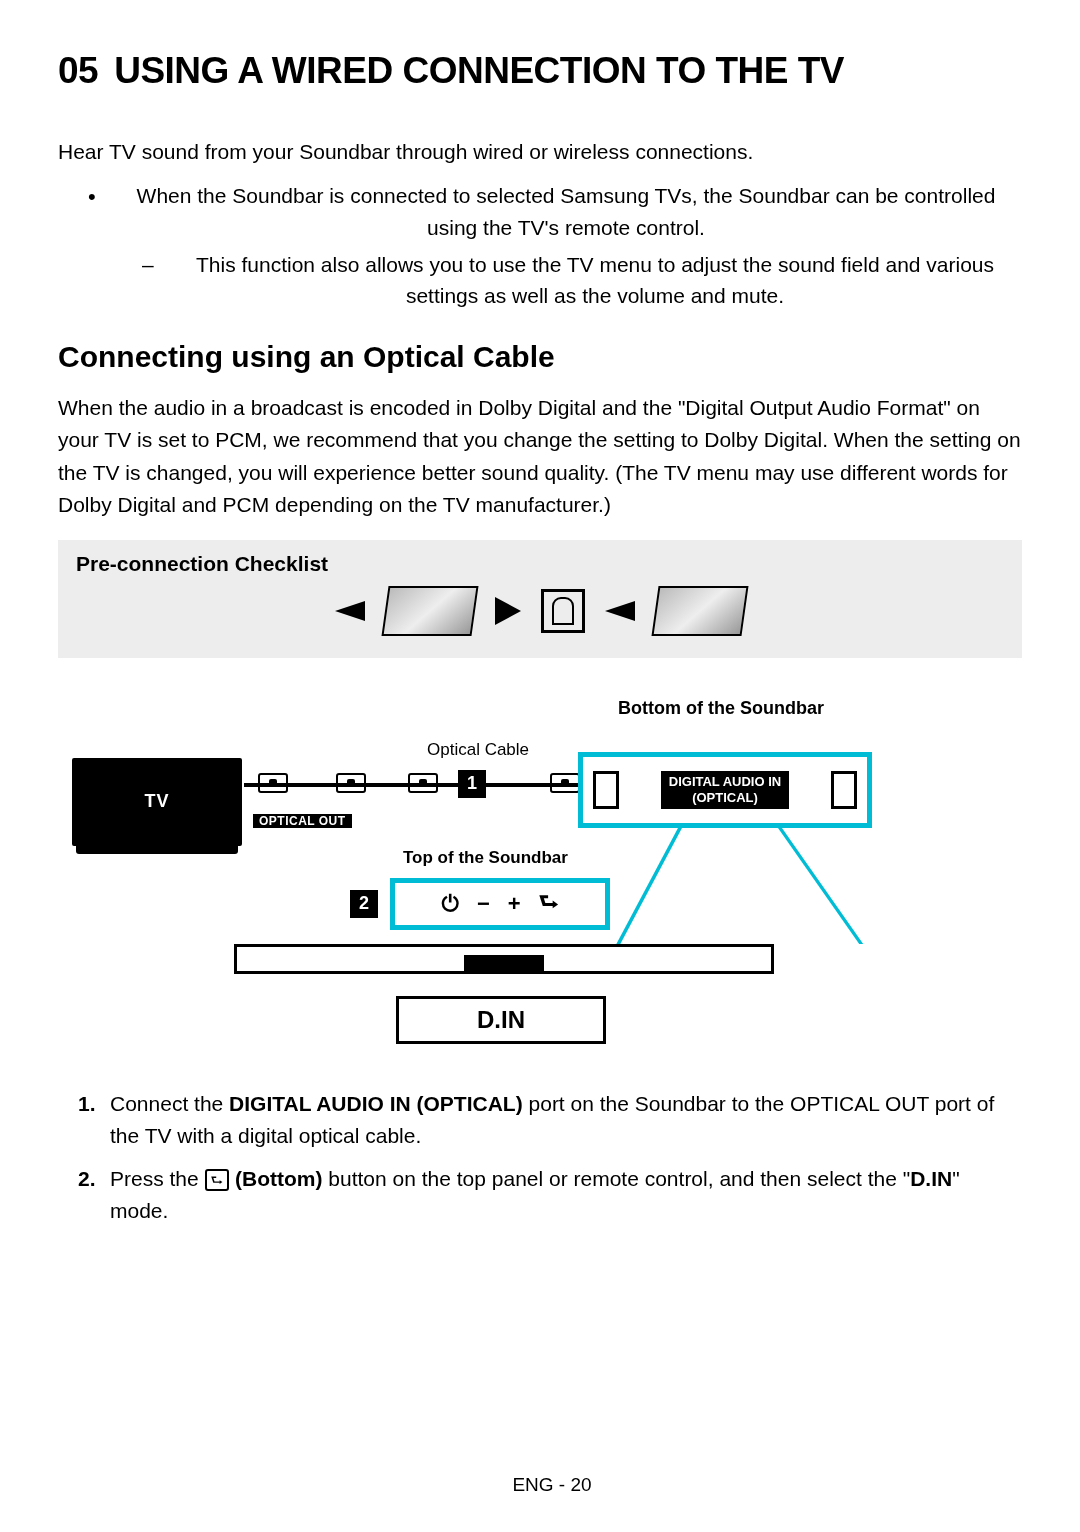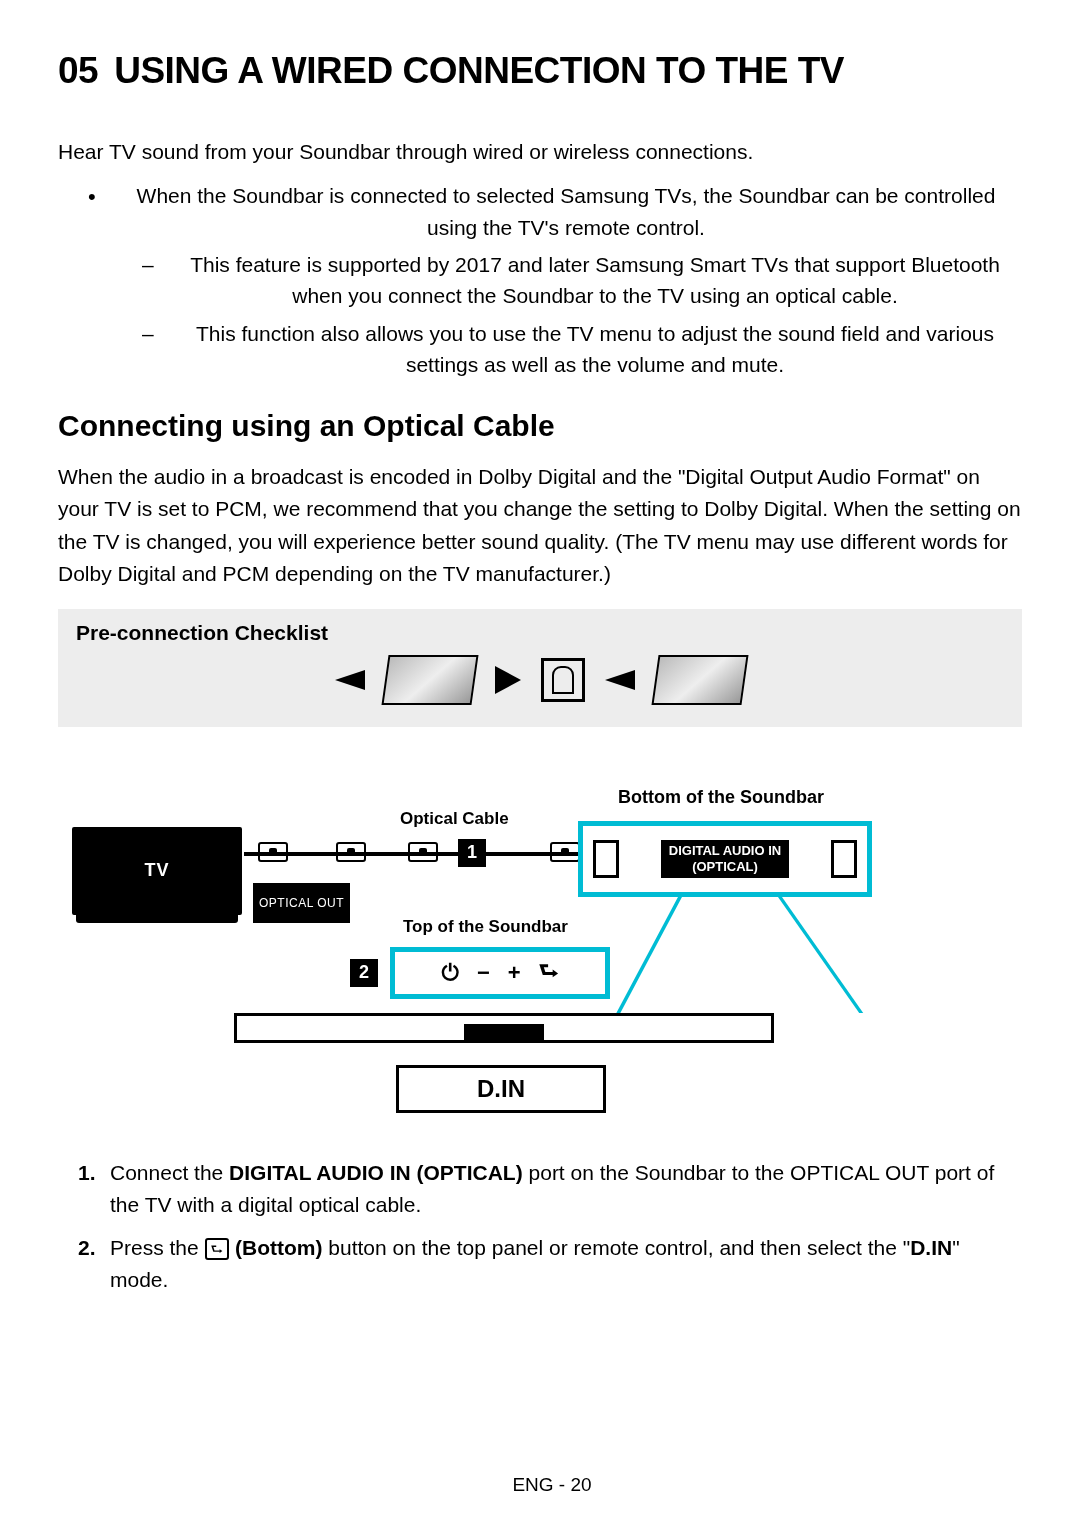--- a/index.html
+++ b/index.html
@@ -87,28 +87,27 @@
     margin-top: 40px;
     position: relative;
     height: 360px;
   }
   .label-bottom-sb {
     font-size: 18px;
     font-weight: 700;
     position: absolute;
     top: 0px;
     left: 560px;
-    margin-top: 20px;
   }
   .label-optical-cable {
     font-size: 17px;
-    font-weight: 700;
+    font-weight: 400;
     position: absolute;
     top: 42px;
-    left: 342px;
+    left: 369px;
   }
   .label-top-sb {
     font-size: 17px;
     font-weight: 700;
     position: absolute;
     top: 150px;
     left: 345px;
   }
   
   .tv-block {
@@ -145,22 +144,22 @@
     border-radius: 0 0 3px 3px;
   }
   
   .optical-out-box {
     position: absolute;
     top: 116px;
     left: 195px;
     background: #000;
     color: #fff;
     font-size: 12px;
-    font-weight: 400;
-    padding: 13px 6px;
+    font-weight: 700;
+    padding: 0 6px;
     letter-spacing: 0.5px;
   }
   
   .sb-panel {
     position: absolute;
     top: 54px;
     left: 520px;
     width: 294px;
     height: 76px;
     border: 5px solid #00bcd4;
@@ -379,21 +378,20 @@
 <h1 class="section-title">
   <span class="section-number">05</span><span>USING A WIRED CONNECTION TO THE TV</span>
 </h1>
 
 <p class="intro-text">Hear TV sound from your Soundbar through wired or wireless connections.</p>
 
 <ul class="bullets">
   <li>
     <span>When the Soundbar is connected to selected Samsung TVs, the Soundbar can be controlled using the TV's remote control.</span>
     <ul class="dashes">
-      <li>This feature is supported by 2017 and later Samsung Smart TVs that support Bluetooth when you connect the Soundbar to the TV using an optical cable.</li>
       <li>This function also allows you to use the TV menu to adjust the sound field and various settings as well as the volume and mute.</li>
     </ul>
   </li>
 </ul>
 
 <h2 class="subheading">Connecting using an Optical Cable</h2>
 
 <p class="body-para">When the audio in a broadcast is encoded in Dolby Digital and the "Digital Output Audio Format" on your TV is set to PCM, we recommend that you change the setting to Dolby Digital. When the setting on the TV is changed, you will experience better sound quality. (The TV menu may use different words for Dolby Digital and PCM depending on the TV manufacturer.)</p>
 
 <div class="checklist-box">

